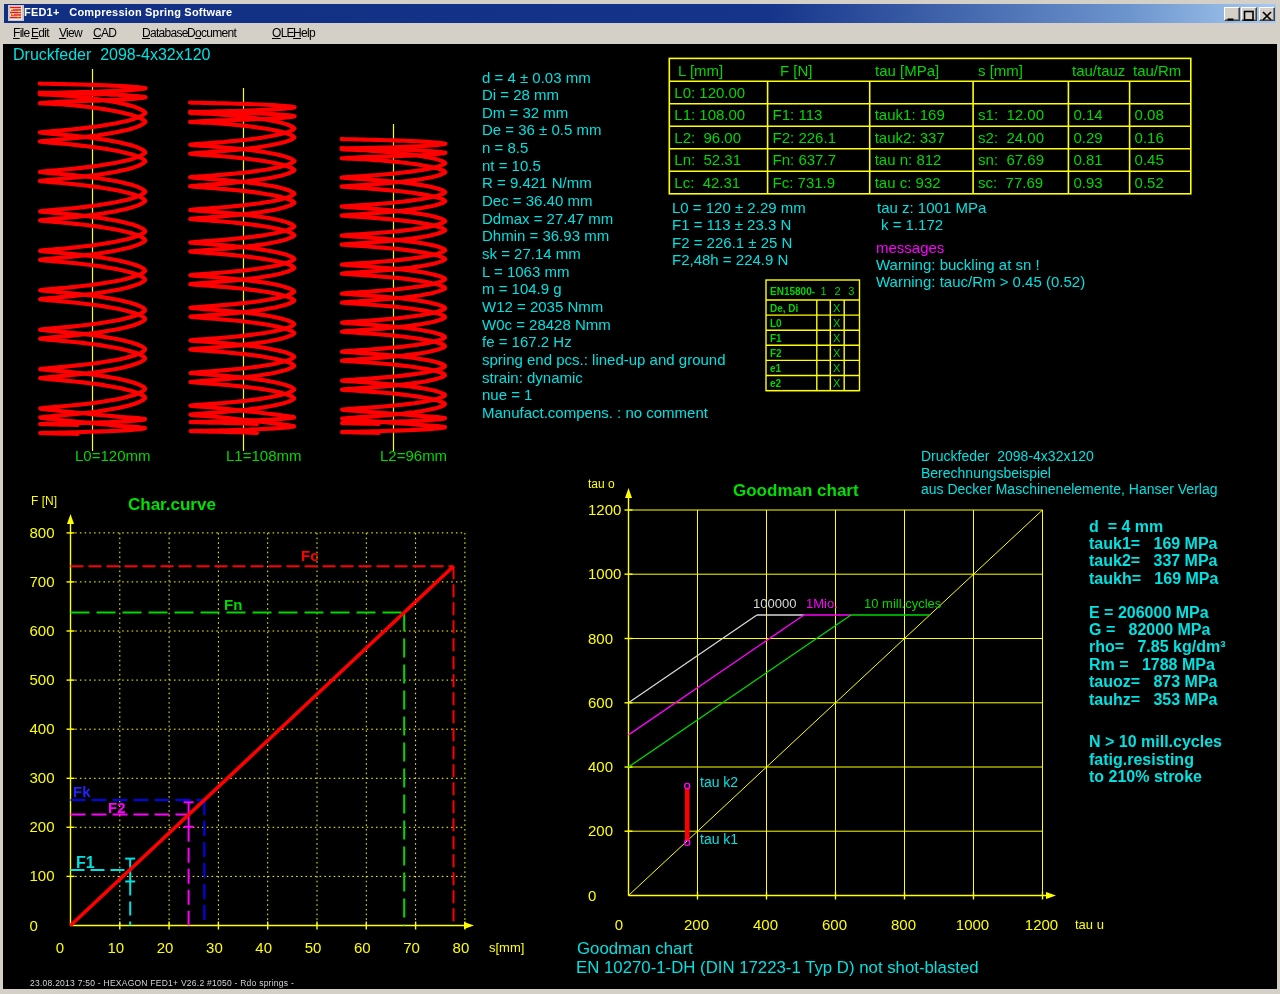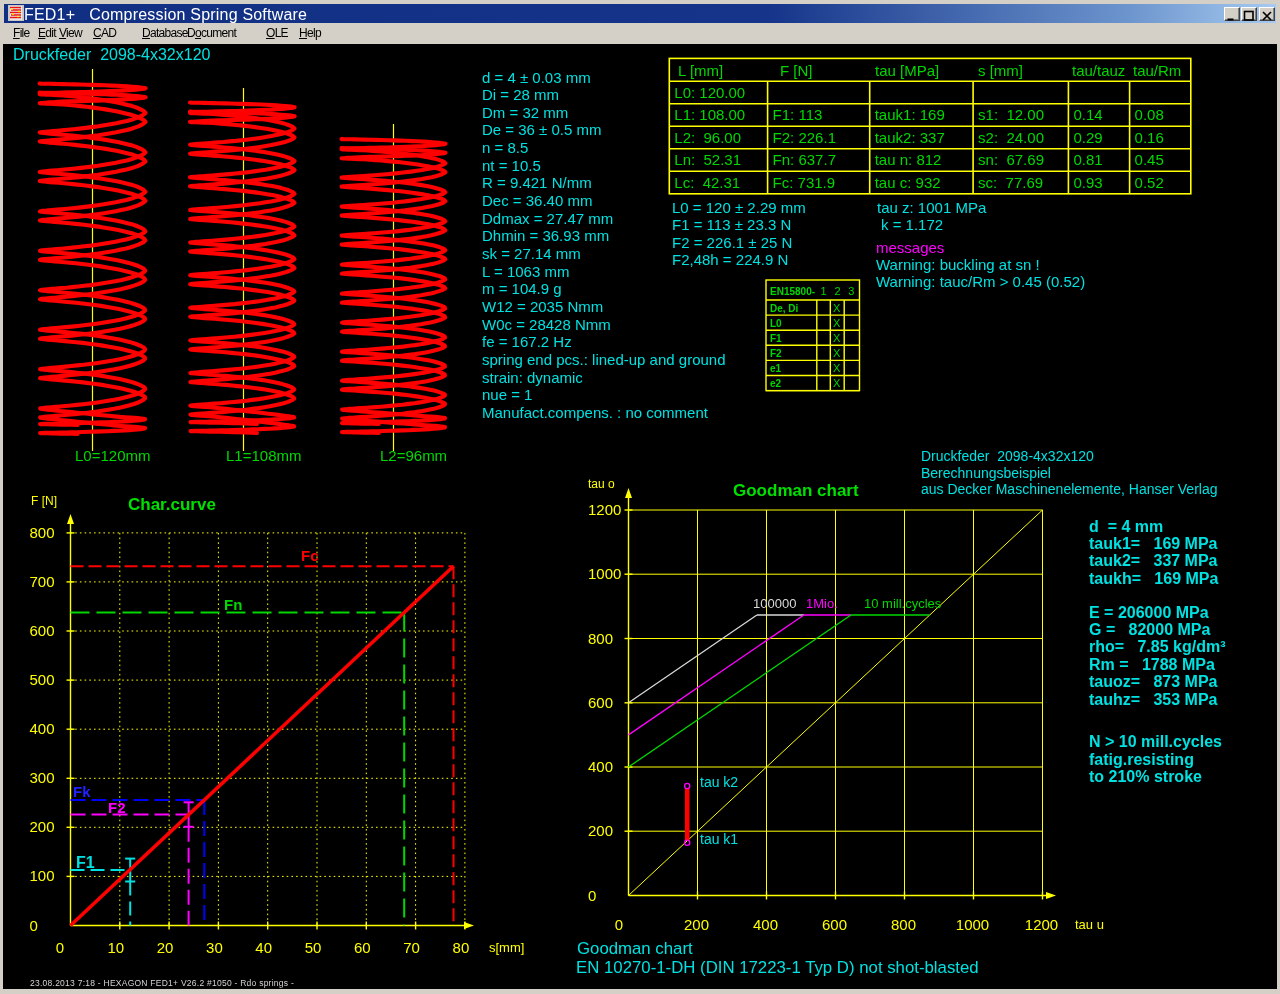--- a/index.html
+++ b/index.html
@@ -1,19 +1,19 @@
 <!DOCTYPE html>
 <html><head><meta charset="utf-8"><style>
 * { margin:0; padding:0; box-sizing:border-box; }
 html,body { width:1280px; height:994px; overflow:hidden; background:#d4d0c8;
   font-family:"Liberation Sans", sans-serif; }
 #win { position:absolute; left:0; top:0; width:1280px; height:994px; }
 #titlebar { position:absolute; left:4px; top:4px; width:1272px; height:18.5px;
   background:linear-gradient(90deg,#112f82 0%,#15348a 60%,#6b93cc 88%,#a6caf0 100%); }
-#title { position:absolute; left:20px; top:2px; color:#fff; font-size:16px; font-weight:normal;
+#title { position:absolute; left:20px; top:2px; color:#fff; font-size:11px; font-weight:bold;
   white-space:pre; letter-spacing:0.2px; }
 .wbtn { position:absolute; top:2.5px; width:16px; height:14px; background:#d4d0c8;
   border-top:1px solid #fff; border-left:1px solid #fff;
   border-right:1px solid #404040; border-bottom:1px solid #404040;
   box-shadow:inset -1px -1px 0 #808080; }
 #menubar { position:absolute; left:3px; top:22.5px; width:1274px; height:21.5px; background:#d4d0c8;
   font-size:12px; letter-spacing:-0.7px; color:#000; }
 .mi { position:absolute; top:3px; }
 #canvas { position:absolute; left:3px; top:44px; width:1274px; height:944.5px; background:#000; }
 #status { position:absolute; left:30px; top:978px; color:#d4d4d4; font-size:8.5px; letter-spacing:0.25px; }
@@ -64,27 +64,27 @@
       <svg width="14" height="12" viewBox="0 0 14 12">
           <rect x="2.5" y="1.5" width="8.5" height="8.5" fill="none" stroke="#000" stroke-width="1.6"></rect>
         </svg></div>
     <div class="wbtn" style="left:1254.5px">
       <svg width="14" height="12" viewBox="0 0 14 12">
           <path d="M3 2 L11 10 M11 2 L3 10" stroke="#000" stroke-width="1.7"></path>
         </svg></div>
   </div>
   <div id="menubar">
     <span class="mi" style="left:10px"><u>F</u>ile</span>
-    <span class="mi" style="left:35px"><u>E</u>dit</span>
+    <span class="mi" style="left:28px"><u>E</u>dit</span>
     <span class="mi" style="left:56px"><u>V</u>iew</span>
     <span class="mi" style="left:90px"><u>C</u>AD</span>
     <span class="mi" style="left:139px"><u>D</u>atabase</span>
     <span class="mi" style="left:184px">D<u>o</u>cument</span>
-    <span class="mi" style="left:263px"><u>O</u>LE</span>
-    <span class="mi" style="left:296px"><u>H</u>elp</span>
+    <span class="mi" style="left:269px"><u>O</u>LE</span>
+    <span class="mi" style="left:290px"><u>H</u>elp</span>
   </div>
   <div id="canvas"></div>
   <svg id="overlay" style="position:absolute;left:0;top:0" width="1280" height="994" viewBox="0 0 1280 994">
 <line x1="92.5" y1="69" x2="92.5" y2="451" stroke="#ffff00" stroke-width="1.2"></line>
 <line x1="243.5" y1="88" x2="243.5" y2="451" stroke="#ffff00" stroke-width="1.2"></line>
 <line x1="393.5" y1="124" x2="393.5" y2="451" stroke="#ffff00" stroke-width="1.2"></line>
 <g fill="none" stroke="#ff0000" stroke-width="4.1" stroke-linecap="round" stroke-linejoin="round">
 <path d="M39.6 83.5L41.0 83.6L43.2 83.7L45.9 83.7L49.4 83.8L53.4 83.9L57.9 84.0L62.9 84.1L68.4 84.2L74.1 84.4L80.2 84.5L86.4 84.7L92.7 84.9L99.0 85.1L105.2 85.3L111.2 85.6L117.0 85.8L122.4 86.1L127.4 86.4L132.0 86.7L135.9 87.0L139.3 87.3L142.1 87.7L144.2 88.0L145.6 88.3L144.1 88.7L142.0 89.0L139.2 89.3L135.7 89.6L131.7 90.0L127.2 90.3L122.1 90.6L116.7 90.8L110.9 91.1L104.8 91.3L98.6 91.6L92.3 91.8L86.0 92.0L79.8 92.1L73.8 92.3L68.0 92.4L62.6 92.6L57.6 92.9L53.1 93.2L49.1 93.4L45.8 93.7L43.0 93.9L40.9 94.0L39.7 94.2L41.2 94.4L43.3 94.5L46.1 94.6L49.6 94.8L53.6 94.9L58.2 95.1L63.2 95.4L68.7 95.9L74.5 96.5L80.5 97.1L86.8 97.8L93.1 98.6L99.4 99.5L105.6 100.4L111.6 101.4L117.3 102.5L122.7 103.7L127.7 104.9L132.2 106.1L136.2 107.4L139.5 108.8L142.2 110.1L144.3 111.5L145.5 112.9L144.0 114.3L141.8 115.7L139.0 117.1L135.5 118.4L131.5 119.7L126.9 120.9L121.8 122.1L116.3 123.3L110.5 124.3L104.5 125.3L98.3 126.3L91.9 127.1L85.7 127.9L79.5 128.6L73.4 129.2L67.7 129.8L62.3 130.3L57.3 130.7L52.9 131.1L48.9 131.5L45.6 131.8L42.9 132.0L40.8 132.3L39.7 132.5L41.3 132.8L43.5 133.0L46.3 133.3L49.8 133.6L53.9 134.0L58.5 134.4L63.5 134.8L69.0 135.3L74.8 135.9L80.9 136.6L87.1 137.3L93.4 138.1L99.7 139.0L105.9 139.9L111.9 140.9L117.7 142.0L123.0 143.2L128.0 144.4L132.5 145.6L136.4 146.9L139.7 148.3L142.4 149.6L144.4 151.0L145.4 152.4L143.9 153.8L141.7 155.2L138.8 156.6L135.3 157.9L131.2 159.2L126.6 160.5L121.5 161.6L116.0 162.8L110.2 163.8L104.1 164.8L97.9 165.8L91.6 166.6L85.3 167.4L79.1 168.1L73.1 168.7L67.4 169.3L62.0 169.8L57.1 170.2L52.6 170.6L48.7 170.9L45.4 171.2L42.7 171.5L40.7 171.7L39.8 172.0L41.4 172.2L43.6 172.5L46.5 172.8L50.0 173.1L54.1 173.4L58.8 173.8L63.9 174.3L69.4 174.8L75.2 175.4L81.3 176.0L87.5 176.8L93.8 177.6L100.1 178.4L106.3 179.4L112.3 180.4L118.0 181.5L123.3 182.7L128.3 183.9L132.7 185.1L136.6 186.4L139.9 187.8L142.5 189.2L144.5 190.6L145.4 191.9L143.8 193.3L141.5 194.7L138.6 196.1L135.1 197.4L130.9 198.7L126.3 200.0L121.2 201.1L115.7 202.3L109.8 203.3L103.8 204.3L97.5 205.2L91.2 206.1L84.9 206.9L78.7 207.6L72.8 208.2L67.1 208.7L61.7 209.2L56.8 209.6L52.4 210.0L48.5 210.4L45.2 210.7L42.6 210.9L40.6 211.2L39.9 211.4L41.5 211.7L43.8 211.9L46.7 212.2L50.3 212.5L54.4 212.9L59.0 213.3L64.2 213.8L69.7 214.3L75.5 214.9L81.6 215.5L87.9 216.2L94.2 217.1L100.5 217.9L106.6 218.9L112.6 219.9L118.3 221.0L123.6 222.2L128.5 223.4L133.0 224.6L136.8 226.0L140.0 227.3L142.7 228.7L144.6 230.1L145.3 231.5L143.7 232.9L141.4 234.2L138.4 235.6L134.8 236.9L130.7 238.2L126.0 239.5L120.9 240.6L115.3 241.8L109.5 242.8L103.4 243.8L97.1 244.7L90.8 245.6L84.6 246.3L78.4 247.0L72.4 247.6L66.7 248.2L61.4 248.7L56.5 249.1L52.1 249.5L48.3 249.8L45.1 250.1L42.5 250.4L40.6 250.6L40.0 250.9L41.6 251.1L43.9 251.4L46.9 251.7L50.5 252.0L54.6 252.4L59.3 252.8L64.5 253.2L70.0 253.7L75.9 254.3L82.0 255.0L88.2 255.7L94.5 256.5L100.8 257.4L107.0 258.4L113.0 259.4L118.6 260.5L123.9 261.7L128.8 262.9L133.2 264.2L137.0 265.5L140.2 266.8L142.8 268.2L144.7 269.6L145.2 271.0L143.5 272.4L141.2 273.8L138.2 275.1L134.6 276.4L130.4 277.7L125.7 279.0L120.6 280.2L115.0 281.3L109.1 282.3L103.0 283.3L96.8 284.2L90.5 285.1L84.2 285.8L78.0 286.5L72.1 287.1L66.4 287.7L61.1 288.1L56.2 288.6L51.9 288.9L48.1 289.3L44.9 289.6L42.3 289.8L40.5 290.1L40.0 290.3L41.7 290.6L44.1 290.8L47.1 291.1L50.7 291.5L54.9 291.8L59.6 292.2L64.8 292.7L70.4 293.2L76.2 293.8L82.4 294.5L88.6 295.2L94.9 296.0L101.2 296.9L107.4 297.9L113.3 298.9L119.0 300.0L124.2 301.2L129.1 302.4L133.4 303.7L137.2 305.0L140.4 306.3L142.9 307.7L144.8 309.1L145.1 310.5L143.4 311.9L141.0 313.3L138.0 314.6L134.4 316.0L130.2 317.2L125.4 318.5L120.2 319.7L114.7 320.8L108.8 321.8L102.7 322.8L96.4 323.7L90.1 324.5L83.8 325.3L77.7 326.0L71.7 326.6L66.1 327.1L60.8 327.6L56.0 328.0L51.6 328.4L47.9 328.7L44.7 329.0L42.2 329.3L40.4 329.5L40.1 329.8L41.8 330.0L44.2 330.3L47.3 330.6L50.9 330.9L55.2 331.3L59.9 331.7L65.1 332.1L70.7 332.7L76.6 333.3L82.7 333.9L89.0 334.7L95.3 335.5L101.6 336.4L107.7 337.4L113.6 338.4L119.3 339.5L124.5 340.7L129.4 341.9L133.7 343.2L137.4 344.5L140.6 345.8L143.1 347.2L144.9 348.6L145.0 350.0L143.3 351.4L140.9 352.8L137.8 354.1L134.1 355.5L129.9 356.7L125.1 358.0L119.9 359.2L114.3 360.3L108.4 361.3L102.3 362.3L96.0 363.2L89.7 364.0L83.5 364.8L77.3 365.4L71.4 366.0L65.8 366.6L60.5 367.1L55.7 367.5L51.4 367.8L47.7 368.2L44.6 368.5L42.1 368.7L40.3 369.0L40.2 369.2L42.0 369.5L44.4 369.7L47.5 370.0L51.2 370.4L55.4 370.7L60.2 371.1L65.4 371.6L71.0 372.1L77.0 372.7L83.1 373.4L89.4 374.2L95.7 375.0L101.9 375.9L108.1 376.9L114.0 377.9L119.6 379.0L124.8 380.2L129.6 381.4L133.9 382.7L137.6 384.0L140.7 385.4L143.2 386.7L145.0 388.1L145.0 389.5L143.2 390.9L140.7 392.3L137.6 393.7L133.9 395.0L129.6 396.3L124.8 397.5L119.6 398.7L114.0 399.8L108.1 400.8L101.9 401.8L95.7 402.7L89.4 403.5L83.1 404.2L77.0 404.9L71.0 405.5L65.4 406.0L60.2 406.5L55.4 406.9L51.2 407.3L47.5 407.6L44.4 407.9L42.0 408.2L40.2 408.4L40.3 408.7L42.1 408.9L44.6 409.2L47.7 409.6L51.4 410.0L55.7 410.4L60.5 411.0L65.8 411.5L71.4 412.1L77.3 412.7L83.5 413.3L89.7 413.9L96.0 414.6L102.3 415.2L108.4 415.8L114.3 416.4L119.9 416.9L125.1 417.2L129.9 417.5L134.1 417.8L137.8 418.1L140.9 418.5L143.3 418.8L145.0 419.1L144.9 419.5L143.1 419.8L140.6 420.1L137.4 420.5L133.7 420.8L129.4 421.1L124.5 421.4L119.3 421.7L113.6 421.9L107.7 422.2L101.6 422.4L95.3 422.6L89.0 422.8L82.7 423.0L76.6 423.2L70.7 423.3L65.1 423.5L59.9 423.6L55.2 423.7L50.9 423.8L47.3 423.8L44.2 423.9L41.8 424.0L40.1 424.0L40.4 424.1L42.2 424.2L44.7 424.2L47.9 424.3L51.6 424.4L56.0 424.5L60.8 424.6L66.1 424.7L71.7 424.8L77.7 424.9"></path>
 <path d="M39.6 83.5L41.0 83.6L43.2 83.7L45.9 83.7L49.4 83.8L53.4 83.9L57.9 84.0L62.9 84.1L68.4 84.2L74.1 84.4L80.2 84.5L86.4 84.7L92.7 84.9L99.0 85.1L105.2 85.3L111.2 85.6L117.0 85.8L122.4 86.1L127.4 86.4L132.0 86.7L135.9 87.0L139.3 87.3L142.1 87.7L144.2 88.0L145.6 88.3L144.1 88.7L142.0 89.0L139.2 89.3L135.7 89.6L131.7 90.0L127.2 90.3L122.1 90.6L116.7 90.8L110.9 91.1L104.8 91.3L98.6 91.6L92.3 91.8L86.0 92.0L79.8 92.1L73.8 92.3L68.0 92.4L62.6 92.6L57.6 92.9L53.1 93.2L49.1 93.4L45.8 93.7L43.0 93.9L40.9 94.0L39.7 94.2L41.2 94.4L43.3 94.5L46.1 94.6L49.6 94.8L53.6 94.9L58.2 95.1L63.2 95.4L68.7 95.9L74.5 96.5L80.5 97.1L86.8 97.8L93.1 98.6L99.4 99.5L105.6 100.4L111.6 101.4L117.3 102.5L122.7 103.7L127.7 104.9L132.2 106.1L136.2 107.4L139.5 108.8L142.2 110.1L144.3 111.5L145.5 112.9L144.0 114.3L141.8 115.7L139.0 117.1L135.5 118.4L131.5 119.7L126.9 120.9L121.8 122.1L116.3 123.3L110.5 124.3L104.5 125.3L98.3 126.3L91.9 127.1L85.7 127.9L79.5 128.6L73.4 129.2L67.7 129.8L62.3 130.3L57.3 130.7L52.9 131.1L48.9 131.5L45.6 131.8L42.9 132.0L40.8 132.3L39.7 132.5L41.3 132.8L43.5 133.0L46.3 133.3L49.8 133.6L53.9 134.0L58.5 134.4L63.5 134.8L69.0 135.3L74.8 135.9L80.9 136.6L87.1 137.3L93.4 138.1L99.7 139.0L105.9 139.9L111.9 140.9L117.7 142.0L123.0 143.2L128.0 144.4L132.5 145.6L136.4 146.9L139.7 148.3L142.4 149.6L144.4 151.0L145.4 152.4L143.9 153.8L141.7 155.2L138.8 156.6L135.3 157.9L131.2 159.2L126.6 160.5L121.5 161.6L116.0 162.8L110.2 163.8L104.1 164.8L97.9 165.8L91.6 166.6L85.3 167.4L79.1 168.1L73.1 168.7L67.4 169.3L62.0 169.8L57.1 170.2L52.6 170.6L48.7 170.9L45.4 171.2L42.7 171.5L40.7 171.7L39.8 172.0L41.4 172.2L43.6 172.5L46.5 172.8L50.0 173.1L54.1 173.4L58.8 173.8L63.9 174.3L69.4 174.8L75.2 175.4L81.3 176.0L87.5 176.8L93.8 177.6L100.1 178.4L106.3 179.4L112.3 180.4L118.0 181.5L123.3 182.7L128.3 183.9L132.7 185.1L136.6 186.4L139.9 187.8L142.5 189.2L144.5 190.6L145.4 191.9L143.8 193.3L141.5 194.7L138.6 196.1L135.1 197.4L130.9 198.7L126.3 200.0L121.2 201.1L115.7 202.3L109.8 203.3L103.8 204.3L97.5 205.2L91.2 206.1L84.9 206.9L78.7 207.6L72.8 208.2L67.1 208.7L61.7 209.2L56.8 209.6L52.4 210.0L48.5 210.4L45.2 210.7L42.6 210.9L40.6 211.2L39.9 211.4L41.5 211.7L43.8 211.9L46.7 212.2L50.3 212.5L54.4 212.9L59.0 213.3L64.2 213.8L69.7 214.3L75.5 214.9L81.6 215.5L87.9 216.2L94.2 217.1L100.5 217.9L106.6 218.9L112.6 219.9L118.3 221.0L123.6 222.2L128.5 223.4L133.0 224.6L136.8 226.0L140.0 227.3L142.7 228.7L144.6 230.1L145.3 231.5L143.7 232.9L141.4 234.2L138.4 235.6L134.8 236.9L130.7 238.2L126.0 239.5L120.9 240.6L115.3 241.8L109.5 242.8L103.4 243.8L97.1 244.7L90.8 245.6L84.6 246.3L78.4 247.0L72.4 247.6L66.7 248.2L61.4 248.7L56.5 249.1L52.1 249.5L48.3 249.8L45.1 250.1L42.5 250.4L40.6 250.6L40.0 250.9L41.6 251.1L43.9 251.4L46.9 251.7L50.5 252.0L54.6 252.4L59.3 252.8L64.5 253.2L70.0 253.7L75.9 254.3L82.0 255.0L88.2 255.7L94.5 256.5L100.8 257.4L107.0 258.4L113.0 259.4L118.6 260.5L123.9 261.7L128.8 262.9L133.2 264.2L137.0 265.5L140.2 266.8L142.8 268.2L144.7 269.6L145.2 271.0L143.5 272.4L141.2 273.8L138.2 275.1L134.6 276.4L130.4 277.7L125.7 279.0L120.6 280.2L115.0 281.3L109.1 282.3L103.0 283.3L96.8 284.2L90.5 285.1L84.2 285.8L78.0 286.5L72.1 287.1L66.4 287.7L61.1 288.1L56.2 288.6L51.9 288.9L48.1 289.3L44.9 289.6L42.3 289.8L40.5 290.1L40.0 290.3L41.7 290.6L44.1 290.8L47.1 291.1L50.7 291.5L54.9 291.8L59.6 292.2L64.8 292.7L70.4 293.2L76.2 293.8L82.4 294.5L88.6 295.2L94.9 296.0L101.2 296.9L107.4 297.9L113.3 298.9L119.0 300.0L124.2 301.2L129.1 302.4L133.4 303.7L137.2 305.0L140.4 306.3L142.9 307.7L144.8 309.1L145.1 310.5L143.4 311.9L141.0 313.3L138.0 314.6L134.4 316.0L130.2 317.2L125.4 318.5L120.2 319.7L114.7 320.8L108.8 321.8L102.7 322.8L96.4 323.7L90.1 324.5L83.8 325.3L77.7 326.0L71.7 326.6L66.1 327.1L60.8 327.6L56.0 328.0L51.6 328.4L47.9 328.7L44.7 329.0L42.2 329.3L40.4 329.5L40.1 329.8L41.8 330.0L44.2 330.3L47.3 330.6L50.9 330.9L55.2 331.3L59.9 331.7L65.1 332.1L70.7 332.7L76.6 333.3L82.7 333.9L89.0 334.7L95.3 335.5L101.6 336.4L107.7 337.4L113.6 338.4L119.3 339.5L124.5 340.7L129.4 341.9L133.7 343.2L137.4 344.5L140.6 345.8L143.1 347.2L144.9 348.6L145.0 350.0L143.3 351.4L140.9 352.8L137.8 354.1L134.1 355.5L129.9 356.7L125.1 358.0L119.9 359.2L114.3 360.3L108.4 361.3L102.3 362.3L96.0 363.2L89.7 364.0L83.5 364.8L77.3 365.4L71.4 366.0L65.8 366.6L60.5 367.1L55.7 367.5L51.4 367.8L47.7 368.2L44.6 368.5L42.1 368.7L40.3 369.0L40.2 369.2L42.0 369.5L44.4 369.7L47.5 370.0L51.2 370.4L55.4 370.7L60.2 371.1L65.4 371.6L71.0 372.1L77.0 372.7L83.1 373.4L89.4 374.2L95.7 375.0L101.9 375.9L108.1 376.9L114.0 377.9L119.6 379.0L124.8 380.2L129.6 381.4L133.9 382.7L137.6 384.0L140.7 385.4L143.2 386.7L145.0 388.1L145.0 389.5L143.2 390.9L140.7 392.3L137.6 393.7L133.9 395.0L129.6 396.3L124.8 397.5L119.6 398.7L114.0 399.8L108.1 400.8L101.9 401.8L95.7 402.7L89.4 403.5L83.1 404.2L77.0 404.9L71.0 405.5L65.4 406.0L60.2 406.5L55.4 406.9L51.2 407.3L47.5 407.6L44.4 407.9L42.0 408.2L40.2 408.4L40.3 408.7L42.1 408.9L44.6 409.2L47.7 409.6L51.4 410.0L55.7 410.4L60.5 411.0L65.8 411.5L71.4 412.1L77.3 412.7L83.5 413.3L89.7 413.9L96.0 414.6L102.3 415.2L108.4 415.8L114.3 416.4L119.9 416.9L125.1 417.2L129.9 417.5L134.1 417.8L137.8 418.1L140.9 418.5L143.3 418.8L145.0 419.1L144.9 419.5L143.1 419.8L140.6 420.1L137.4 420.5L133.7 420.8L129.4 421.1L124.5 421.4L119.3 421.7L113.6 421.9L107.7 422.2L101.6 422.4L95.3 422.6L89.0 422.8L82.7 423.0L76.6 423.2L70.7 423.3L65.1 423.5L59.9 423.6L55.2 423.7L50.9 423.8L47.3 423.8L44.2 423.9L41.8 424.0L40.1 424.0L40.4 424.1L42.2 424.2L44.7 424.2L47.9 424.3L51.6 424.4L56.0 424.5L60.8 424.6L66.1 424.7L71.7 424.8L77.7 424.9" transform="translate(0 9)"></path>
 </g>
@@ -365,14 +365,14 @@
 <text x="1089" y="652.4" class="c15b">rho=&nbsp;&nbsp;&nbsp;7.85 kg/dm³</text>
 <text x="1089" y="669.9" class="c15b">Rm =&nbsp;&nbsp;&nbsp;1788 MPa</text>
 <text x="1089" y="687.3" class="c15b">tauoz=&nbsp;&nbsp;&nbsp;873 MPa</text>
 <text x="1089" y="704.8" class="c15b">tauhz=&nbsp;&nbsp;&nbsp;353 MPa</text>
 <text x="1089" y="747.0" class="c15b">N &gt; 10 mill.cycles</text>
 <text x="1089" y="764.5" class="c15b">fatig.resisting</text>
 <text x="1089" y="781.9" class="c15b">to 210% stroke</text>
 <text x="577" y="954" class="c17">Goodman chart</text>
 <text x="576" y="973" class="c17">EN 10270-1-DH (DIN 17223-1 Typ D) not shot-blasted</text>
   </svg>
-  <div id="status">23.08.2013 7:18 - HEXAGON FED1+ V26.2 #1050 - Rdo springs -</div>
+  <div id="status">23.08.2013 7:50 - HEXAGON FED1+ V26.2 #1050 - Rdo springs -</div>
 </div>
 
 </body></html>

